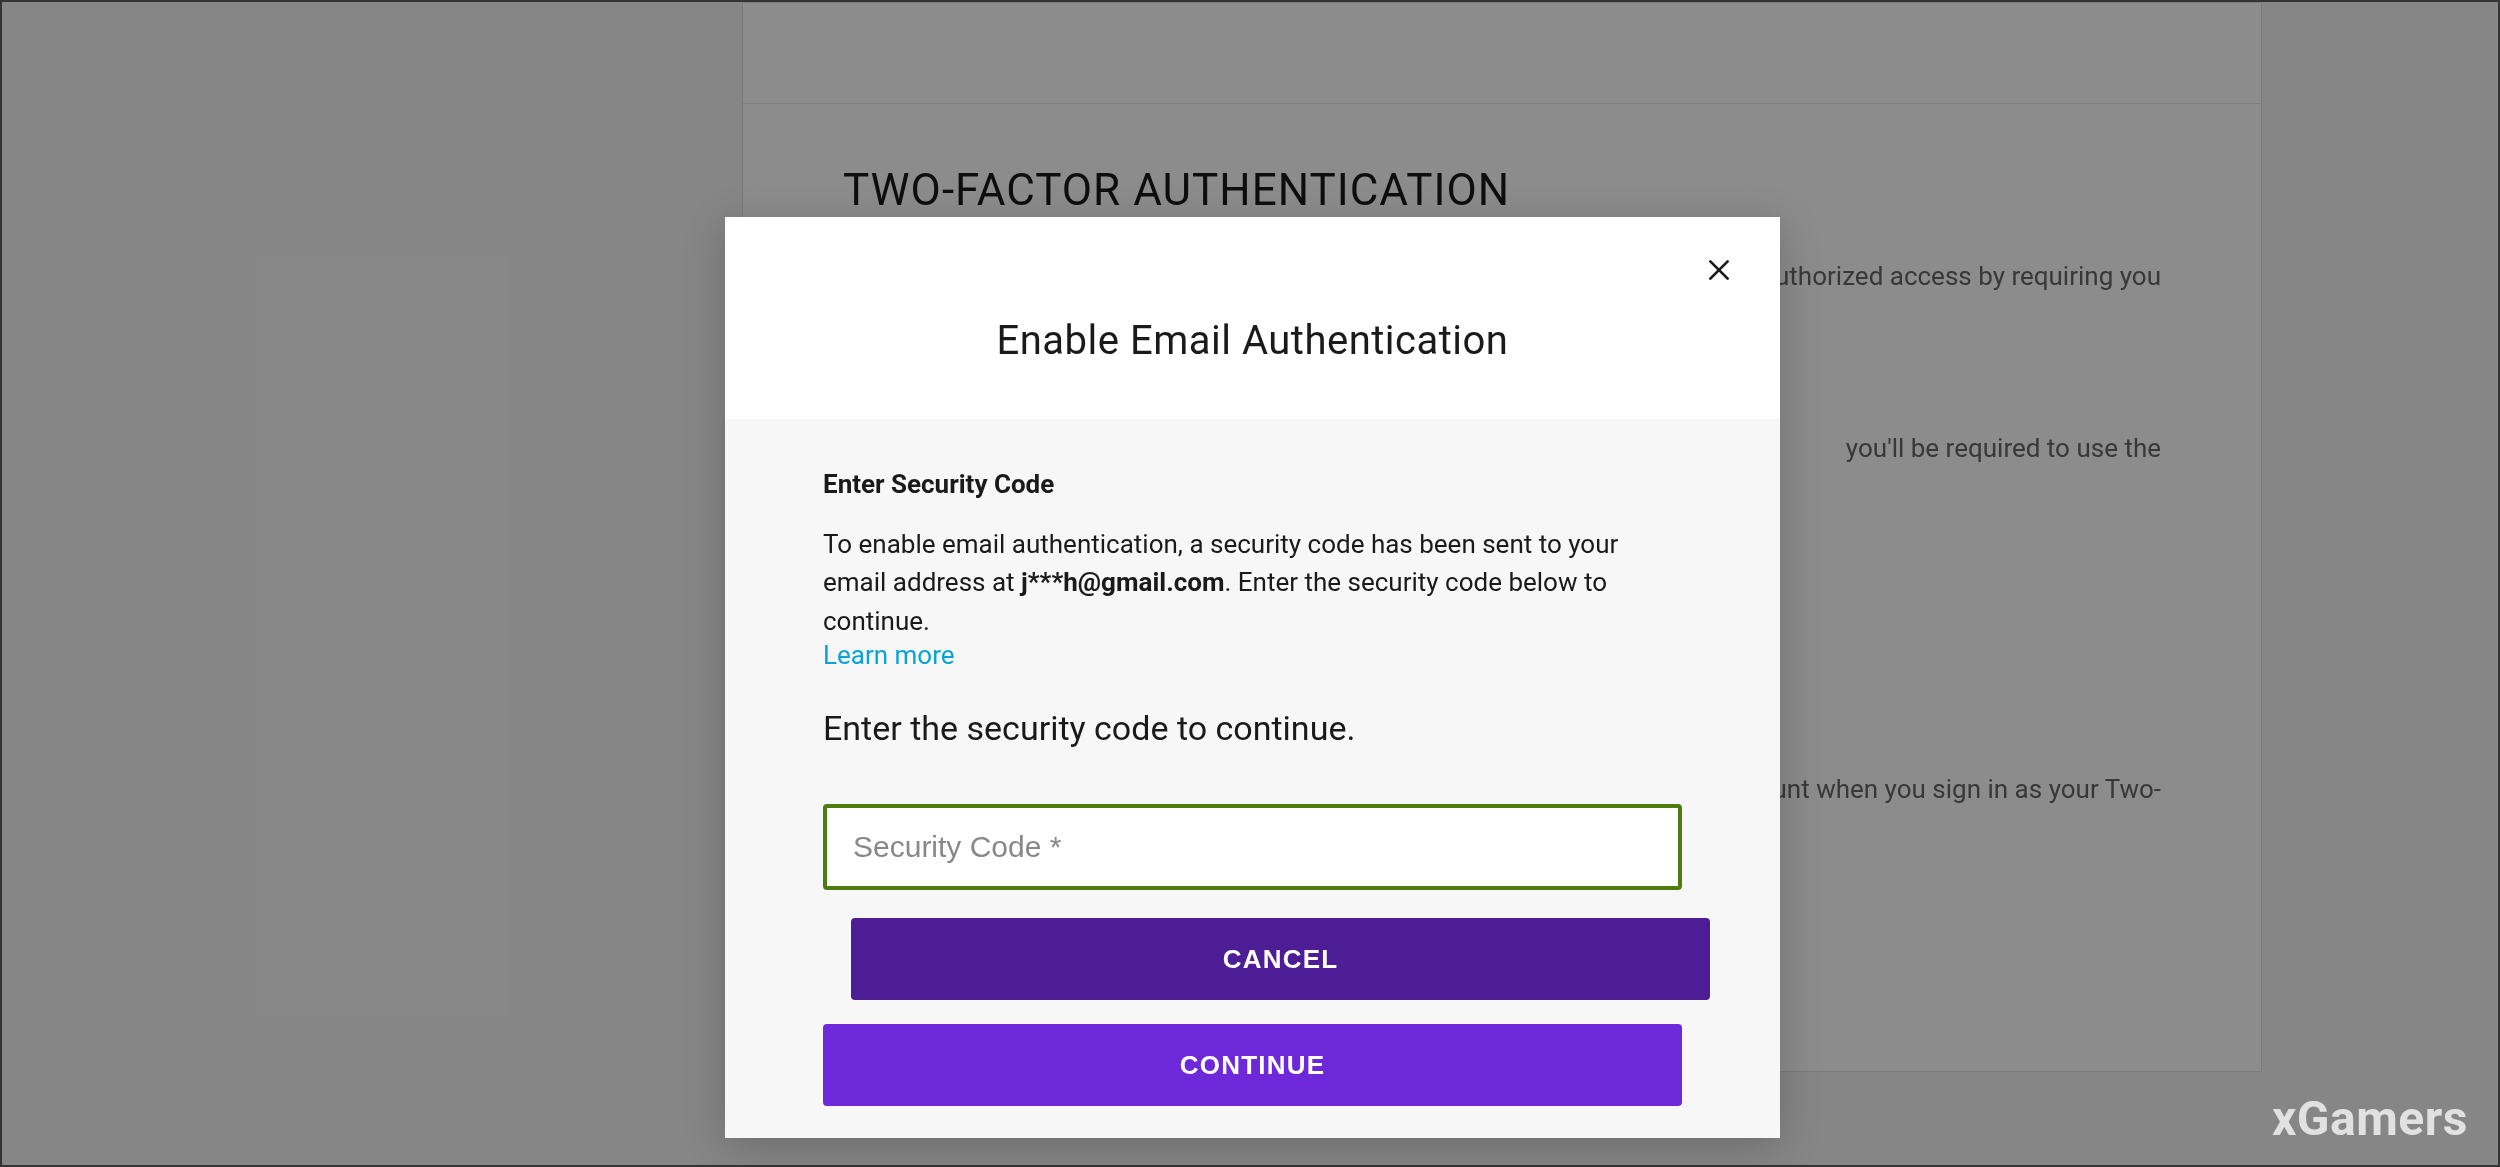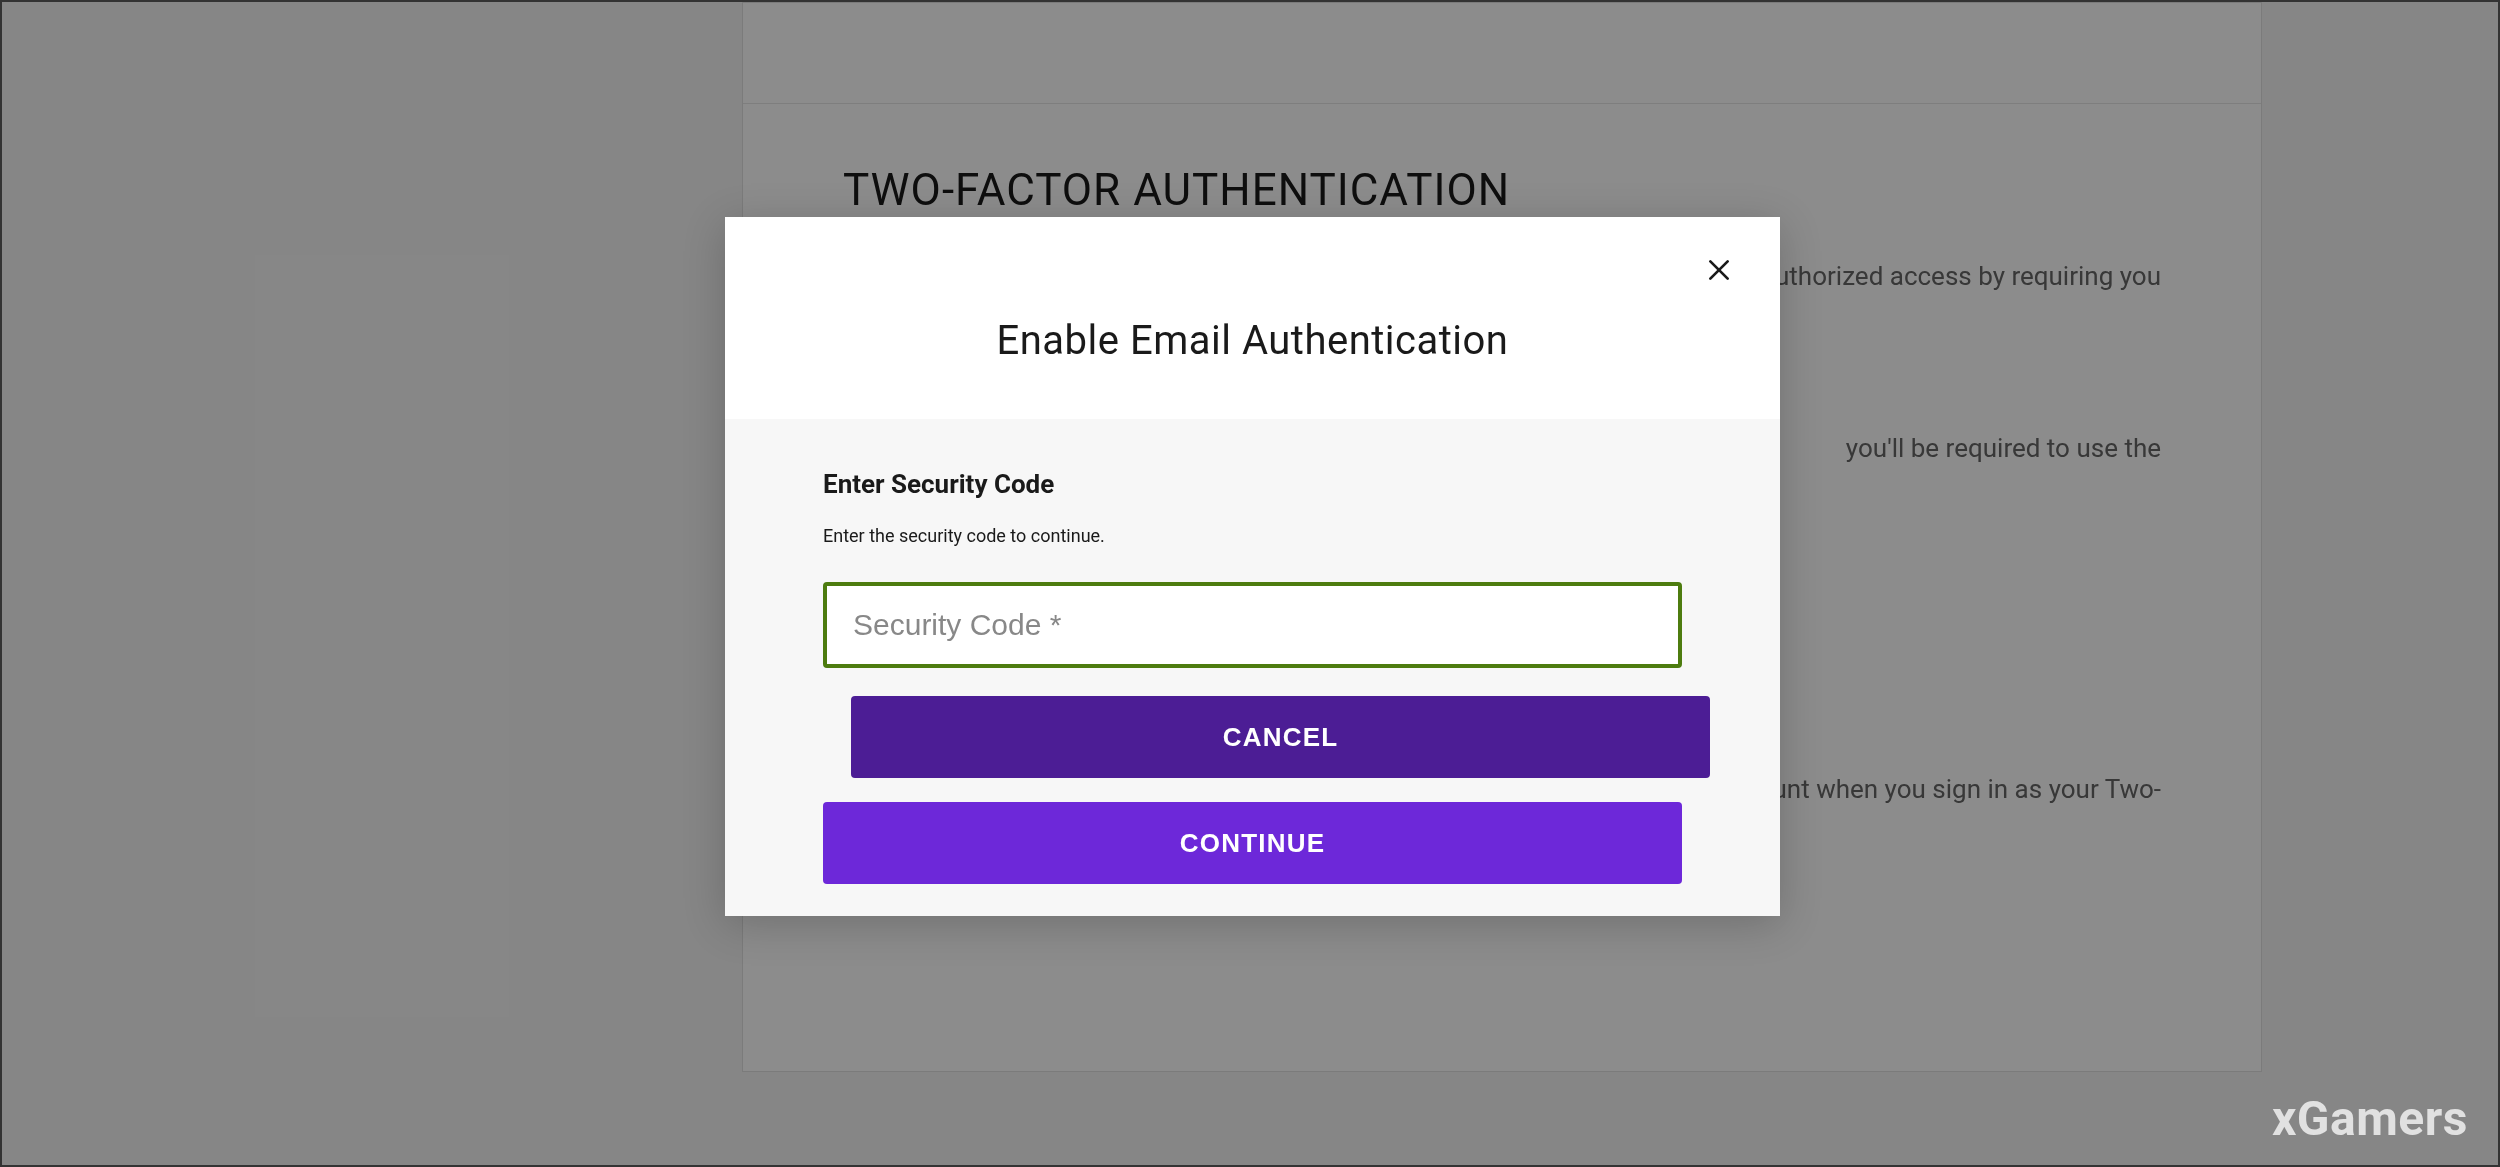--- a/index.html
+++ b/index.html
@@ -120,23 +120,23 @@
     .bold {
       font-weight: 700;
     }
     .learn-more {
       color: #0aa3d8;
       text-decoration: none;
       font-size: 26px;
       cursor: pointer;
     }
     .prompt {
-      font-size: 18px;
-      color: #1a1a1a;
-      margin-bottom: 36px;
+      font-size: 34px;
+      color: #1a1a1a;
+      margin-bottom: 56px;
     }
     .input-field {
       width: 100%;
       height: 86px;
       border: 4px solid #4d7c0f;
       background: #ffffff;
       padding: 0 26px;
       font-size: 30px;
       color: #333;
       margin-bottom: 28px;
@@ -199,20 +199,26 @@
         <svg viewBox="0 0 24 24" fill="none" stroke="#1a1a1a" stroke-width="2.5" stroke-linecap="round">
           <line x1="4" y1="4" x2="20" y2="20"></line>
           <line x1="20" y1="4" x2="4" y2="20"></line>
         </svg>
       </span>
     </button>
     <h1 class="modal-title">Enable Email Authentication</h1>
   </div>
   <div class="modal-body">
     <div class="subheading">Enter Security Code</div>
+    <div class="description-block">
+      <p class="description">
+        <span>To enable email authentication, a security code has been sent to your email address at </span><span class="bold">j***h@gmail.com</span><span>. Enter the security code below to continue.</span>
+      </p>
+      <a class="learn-more">Learn more</a>
+    </div>
     <p class="prompt">Enter the security code to continue.</p>
     <input type="text" class="input-field" placeholder="Security Code *" style="">
     <button class="btn btn-cancel">CANCEL</button>
     <button class="btn btn-continue">CONTINUE</button>
   </div>
 </div>
 
 <div class="watermark">xGamers</div>
 
 </body></html>

